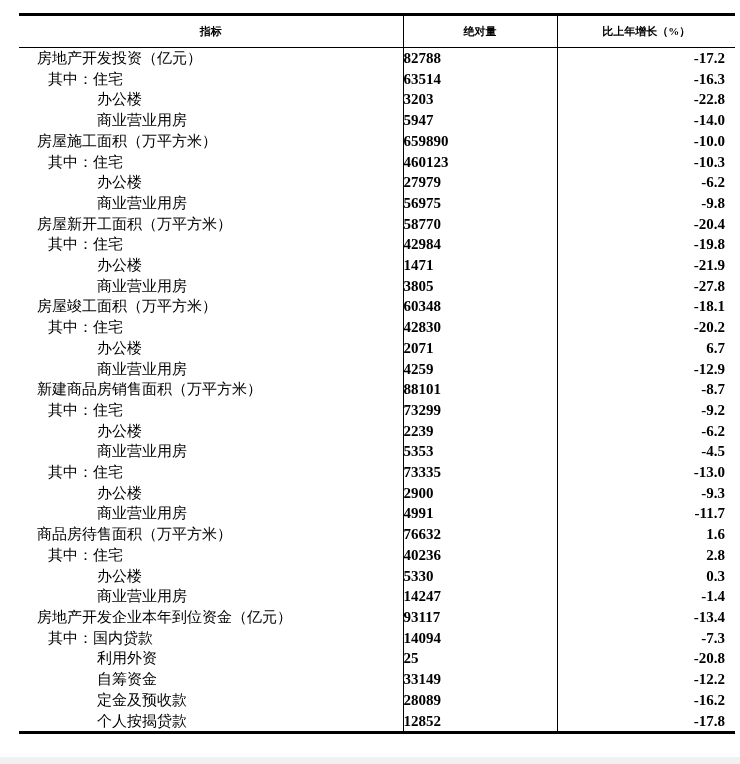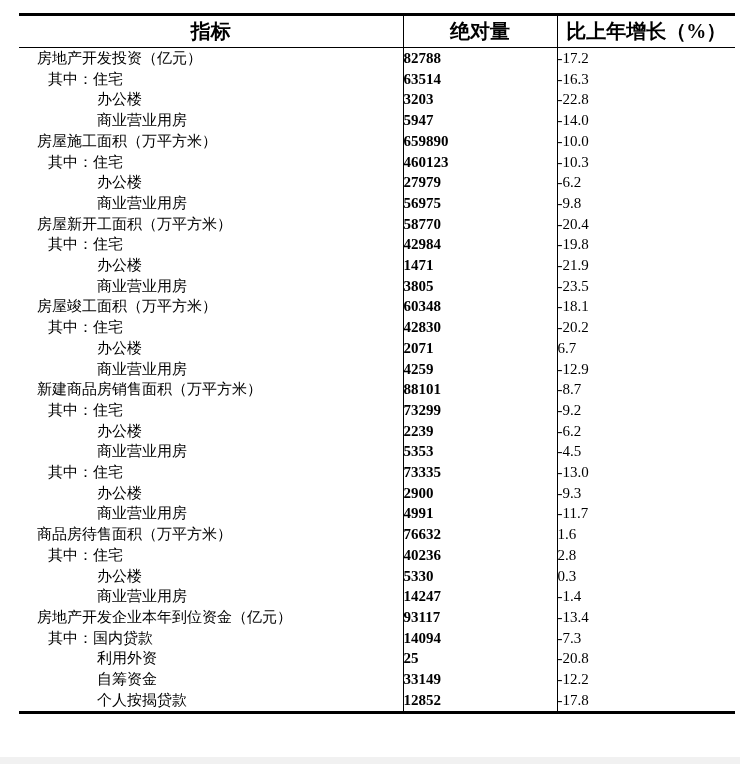--- a/index.html
+++ b/index.html
@@ -22,21 +22,21 @@
   }
   table.stat-table {
     border-collapse: collapse;
     table-layout: fixed;
     width: 716px;
     border-top: 3px solid #000;
     border-bottom: 3px solid #000;
   }
   th {
     font-weight: bold;
-    font-size: 20px;
+    font-size: 11px;
     text-align: center;
     vertical-align: middle;
     height: 31px;
     padding: 0;
     border-bottom: 1px solid #000;
     white-space: nowrap;
   }
   td {
     font-size: 15px;
     line-height: 20.7px;
@@ -46,22 +46,23 @@
     white-space: nowrap;
   }
   .c2, .c3 {
     border-left: 1px solid #000;
   }
   td.c2 {
     padding-right: 12px;
     font-weight: bold;
   }
   td.c3 {
-    text-align: left;
+    text-align: right;
     padding-right: 10px;
+    font-weight: bold;
   }
   td.c1.indent-0 { padding-left: 18px; }
   td.c1.indent-1 { padding-left: 29px; }
   td.c1.indent-2 { padding-left: 78px; }
   .bottom-strip {
     position: absolute;
     left: 0;
     top: 757px;
     width: 740px;
     height: 7px;
@@ -137,21 +138,21 @@
           <td class="c3">-19.8</td>
         </tr>
         <tr>
           <td class="c1 indent-2">办公楼</td>
           <td class="c2">1471</td>
           <td class="c3">-21.9</td>
         </tr>
         <tr>
           <td class="c1 indent-2">商业营业用房</td>
           <td class="c2">3805</td>
-          <td class="c3">-23.5</td>
+          <td class="c3">-27.8</td>
         </tr>
         <tr>
           <td class="c1 indent-0">房屋竣工面积（万平方米）</td>
           <td class="c2">60348</td>
           <td class="c3">-18.1</td>
         </tr>
         <tr>
           <td class="c1 indent-1">其中：住宅</td>
           <td class="c2">42830</td>
           <td class="c3">-20.2</td>
@@ -233,20 +234,25 @@
         </tr>
         <tr>
           <td class="c1 indent-2">利用外资</td>
           <td class="c2">25</td>
           <td class="c3">-20.8</td>
         </tr>
         <tr>
           <td class="c1 indent-2">自筹资金</td>
           <td class="c2">33149</td>
           <td class="c3">-12.2</td>
+        </tr>
+        <tr>
+          <td class="c1 indent-2">定金及预收款</td>
+          <td class="c2">28089</td>
+          <td class="c3">-16.2</td>
         </tr>
         <tr>
           <td class="c1 indent-2">个人按揭贷款</td>
           <td class="c2">12852</td>
           <td class="c3">-17.8</td>
         </tr>
       </tbody>
   </table>
 </div>
 

